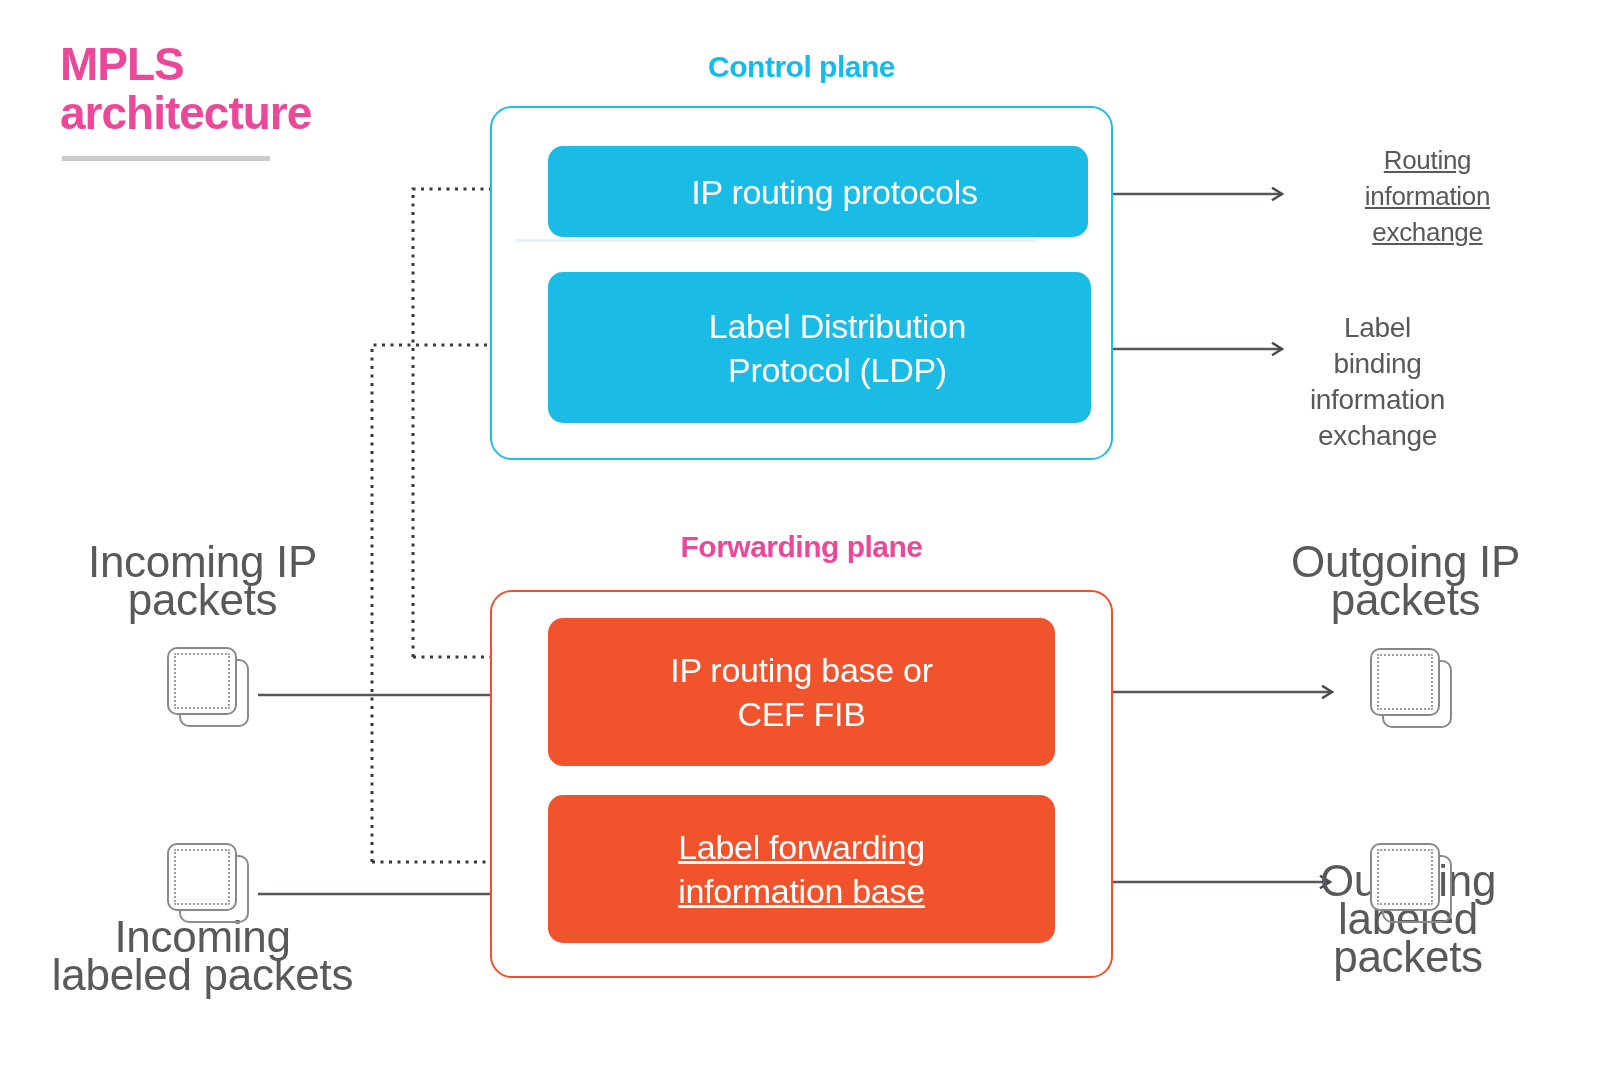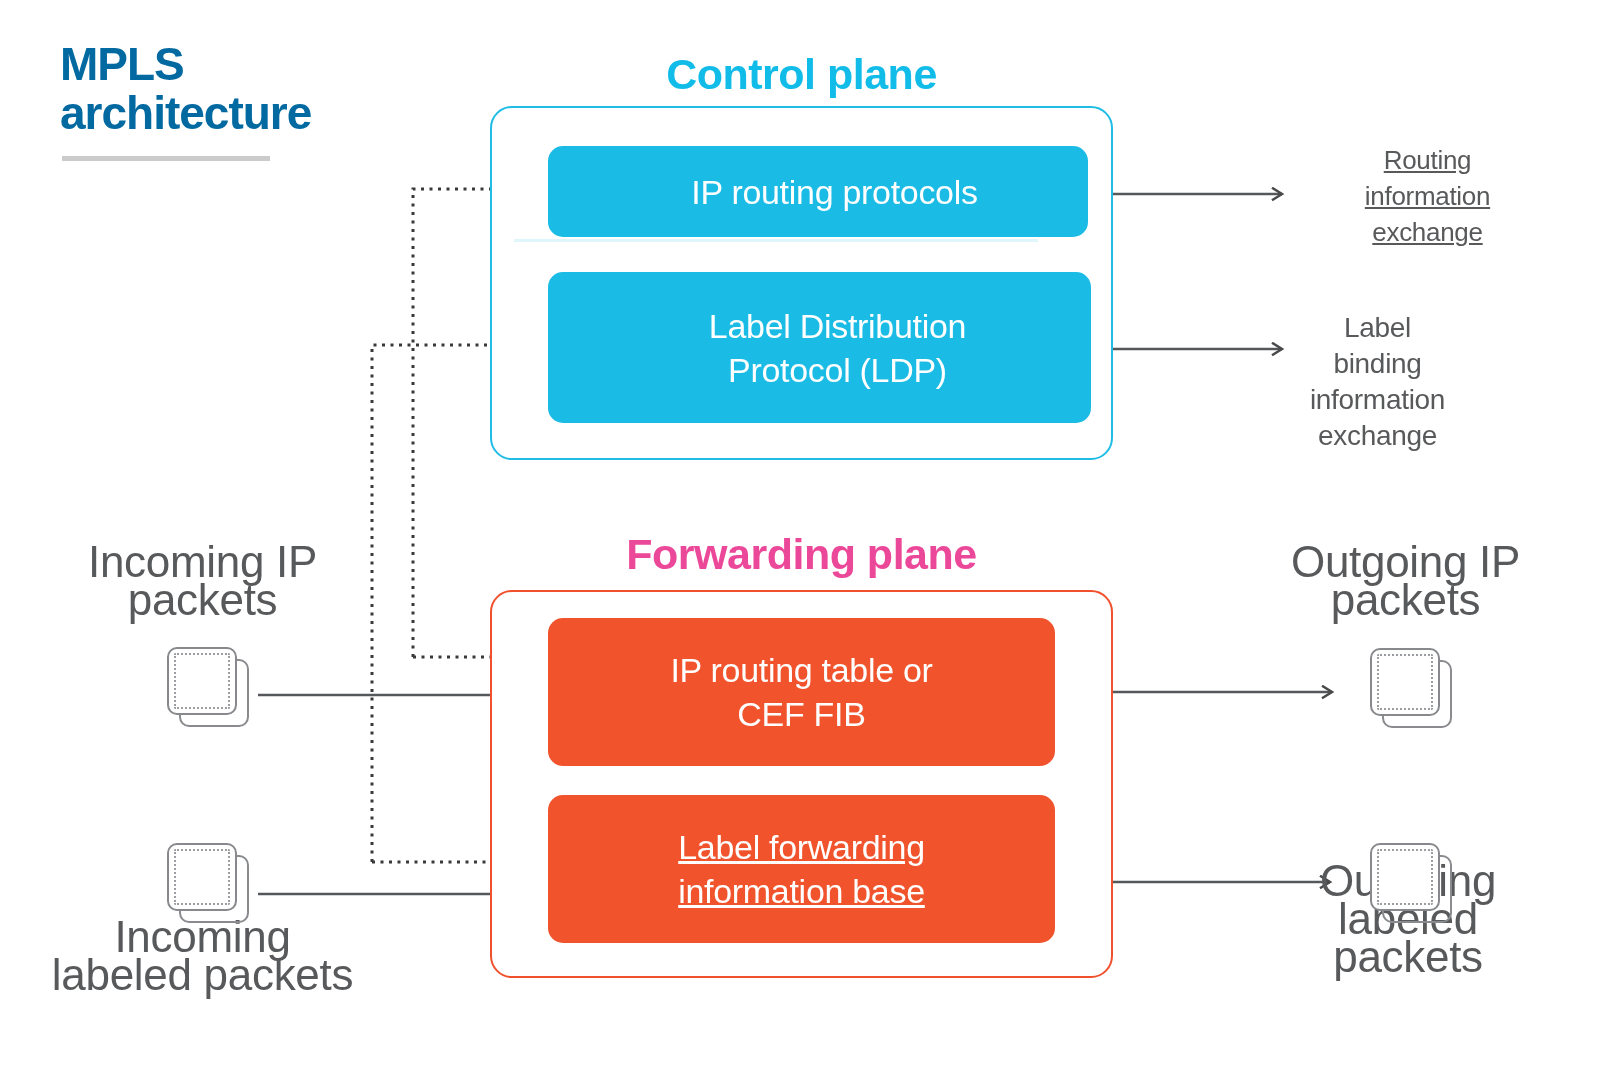--- a/index.html
+++ b/index.html
@@ -6,29 +6,29 @@
   .canvas {
     position:relative; width:1600px; height:1075px; background:#ffffff;
     font-family:"Liberation Sans", sans-serif; overflow:hidden;
   }
   .pre { white-space:pre-line; }
 
   
   .page-title {
     position:absolute; left:60px; top:40px;
     font-size:46px; font-weight:700; letter-spacing:-1px;
-    line-height:49px; color:#0369a1;
+    line-height:49px; color:#ec4899;
   }
   .title-rule {
     position:absolute; left:62px; top:156px; width:208px; height:5px;
     background:#cbcbcb;
   }
   .plane-heading {
     position:absolute; left:490px; width:623px; text-align:center;
-    font-size:43px; font-weight:700; letter-spacing:-0.5px;
+    font-size:30px; font-weight:700; letter-spacing:-0.5px;
   }
   .heading-control   { top:50px;  color:#12bce9; }
   .heading-forwarding{ top:530px; color:#ec4899; }
 
   .plane-outline {
     position:absolute; left:490px; width:623px; border-radius:22px;
     background:#ffffff; box-sizing:border-box;
   }
   .outline-control    { top:106px; height:354px; border:2px solid #1fbce6; }
   .outline-forwarding { top:590px; height:388px; border:2px solid #f0512c; }
@@ -125,21 +125,21 @@
 
   <div class="plane-heading heading-control">Control plane</div>
   <div class="plane-outline outline-control"></div>
   <div class="plane-box box-cyan box-ip-protocols pre">IP routing protocols</div>
   <div class="cyan-divider"></div>
   <div class="plane-box box-cyan box-ldp pre">Label Distribution
 Protocol (LDP)</div>
 
   <div class="plane-heading heading-forwarding">Forwarding plane</div>
   <div class="plane-outline outline-forwarding"></div>
-  <div class="plane-box box-orange box-fib pre">IP routing table or
+  <div class="plane-box box-orange box-fib pre">IP routing base or
 CEF FIB</div>
   <div class="plane-box box-orange box-lfib pre">Label forwarding
 information base</div>
 
   <div class="side-label lbl-incoming-ip pre">Incoming IP
 packets</div>
   <div class="packet-icon icon-in-ip">
     <div class="back"></div>
       <div class="front"></div>
       <div class="inner"></div>

